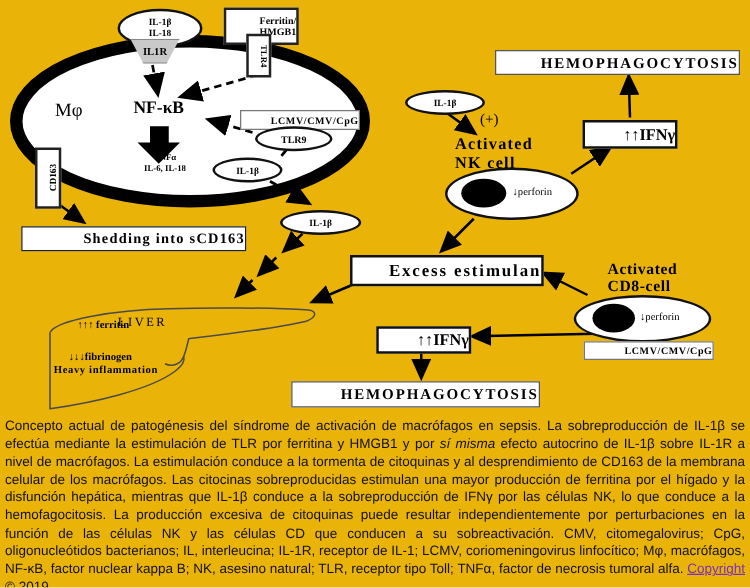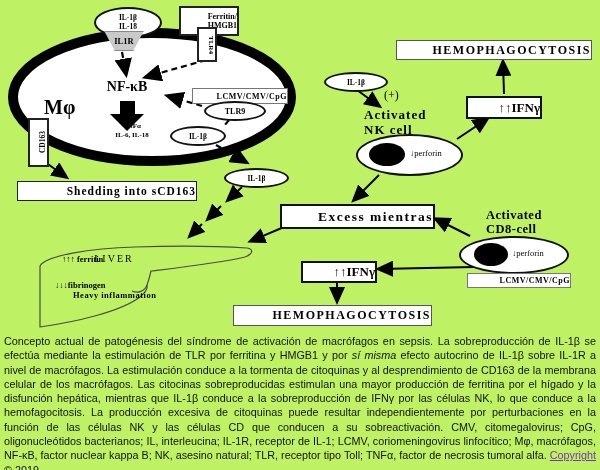--- a/index.html
+++ b/index.html
@@ -1,17 +1,17 @@
 <!DOCTYPE html>
 <html><head>
 <meta charset="utf-8">
 <style>
   html,body{margin:0;padding:0;background:#ffffff;}
   .page{
-    position:relative;width:600px;height:470px;background:#bef264;overflow:hidden;
+    position:relative;width:600px;height:470px;background:#eab308;overflow:hidden;
     font-family:"Liberation Serif", serif;color:#000;
   }
   .diagram{position:absolute;left:0;top:0;width:600px;height:332px;}
   .diagram svg{position:absolute;left:0;top:0;}
   .lbl{position:absolute;white-space:nowrap;}
   .box{
     position:absolute;background:#fff;border:1.5px solid #222;
     display:flex;align-items:center;justify-content:flex-end;text-align:center;
   }
   .ellipse{
@@ -94,21 +94,21 @@
     <div class="lbl" style="left:103px;top:31px;width:40px;height:18px;background:#c9c9c9;border:1px solid #888;clip-path:polygon(3% 0,97% 0,72% 100%,28% 100%);display:flex;align-items:center;justify-content:center;font-size:8.5px;font-weight:bold;">
       <span>IL1R</span>
     </div>
 
     <div class="box" style="left:197px;top:27px;width:16px;height:31px;border-width:2px;">
       <span class="vert" style="font-size:7px;font-weight:bold;">TLR4</span>
     </div>
 
     <div class="lbl" style="left:92px;top:79px;width:70px;text-align:center;font-size:14px;font-weight:bold;">NF-κB</div>
 
-    <div class="lbl" style="left:44px;top:96px;font-size:20px;font-weight:bold;">Mφ</div>
+    <div class="lbl" style="left:44px;top:81px;font-size:15px;font-weight:normal;">Mφ</div>
 
     <div class="lbl" style="left:100px;top:122px;width:64px;text-align:center;font-size:7px;line-height:8.5px;font-weight:bold;">
       <div>TNFα</div>
       <div>IL-6, IL-18</div>
     </div>
 
     <div class="box" style="left:192px;top:88px;width:94px;height:14px;border:1px solid #777;font-size:8px;font-weight:bold;letter-spacing:0.5px;">LCMV/CMV/CpG</div>
 
     <div class="ellipse" style="left:204px;top:101px;width:58px;height:16px;font-size:8px;">TLR9</div>
 
@@ -118,23 +118,23 @@
       <span class="vert180" style="font-size:7.5px;font-weight:bold;">CD163</span>
     </div>
 
     <div class="box" style="left:17px;top:181px;width:178px;height:18px;border-width:1.5px;font-size:11.5px;font-weight:bold;letter-spacing:1px;">Shedding into sCD163</div>
 
     <div class="ellipse" style="left:224px;top:168px;width:61px;height:16px;font-size:7.5px;">IL-1β</div>
 
     <div class="lbl" style="left:68px;top:253px;width:92px;text-align:center;font-size:10px;font-weight:normal;letter-spacing:2px;">LIVER</div>
     <div class="lbl" style="left:62px;top:254px;font-size:8.5px;font-weight:bold;">↑↑↑ ferritin</div>
     <div class="lbl" style="left:55px;top:280px;font-size:8.5px;font-weight:bold;">↓↓↓fibrinogen</div>
-    <div class="lbl" style="left:43px;top:290px;font-size:8.5px;font-weight:bold;letter-spacing:0.5px;margin-left:30px;">Heavy inflammation</div>
+    <div class="lbl" style="left:43px;top:290px;font-size:8.5px;font-weight:bold;letter-spacing:0.5px;">Heavy inflammation</div>
 
-    <div class="box" style="left:280px;top:204px;width:151px;height:21px;border:2px solid #111;font-size:13.5px;font-weight:bold;letter-spacing:1.5px;">Excess mientras</div>
+    <div class="box" style="left:280px;top:204px;width:151px;height:21px;border:2px solid #111;font-size:13.5px;font-weight:bold;letter-spacing:1.5px;">Excess estimulan</div>
 
     <div class="ellipse" style="left:324px;top:72px;width:60px;height:16px;font-size:7.5px;">IL-1β</div>
 
     <div class="lbl" style="left:384px;top:88px;font-size:12px;">(+)</div>
 
     <div class="lbl" style="left:364px;top:107px;font-size:13px;font-weight:bold;line-height:15px;letter-spacing:1px;">
       <div>Activated</div>
       <div>NK cell</div>
     </div>
     <div class="lbl" style="left:356px;top:134px;width:103px;height:38px;border:2px solid #111;border-radius:50%;background:#fff;">

